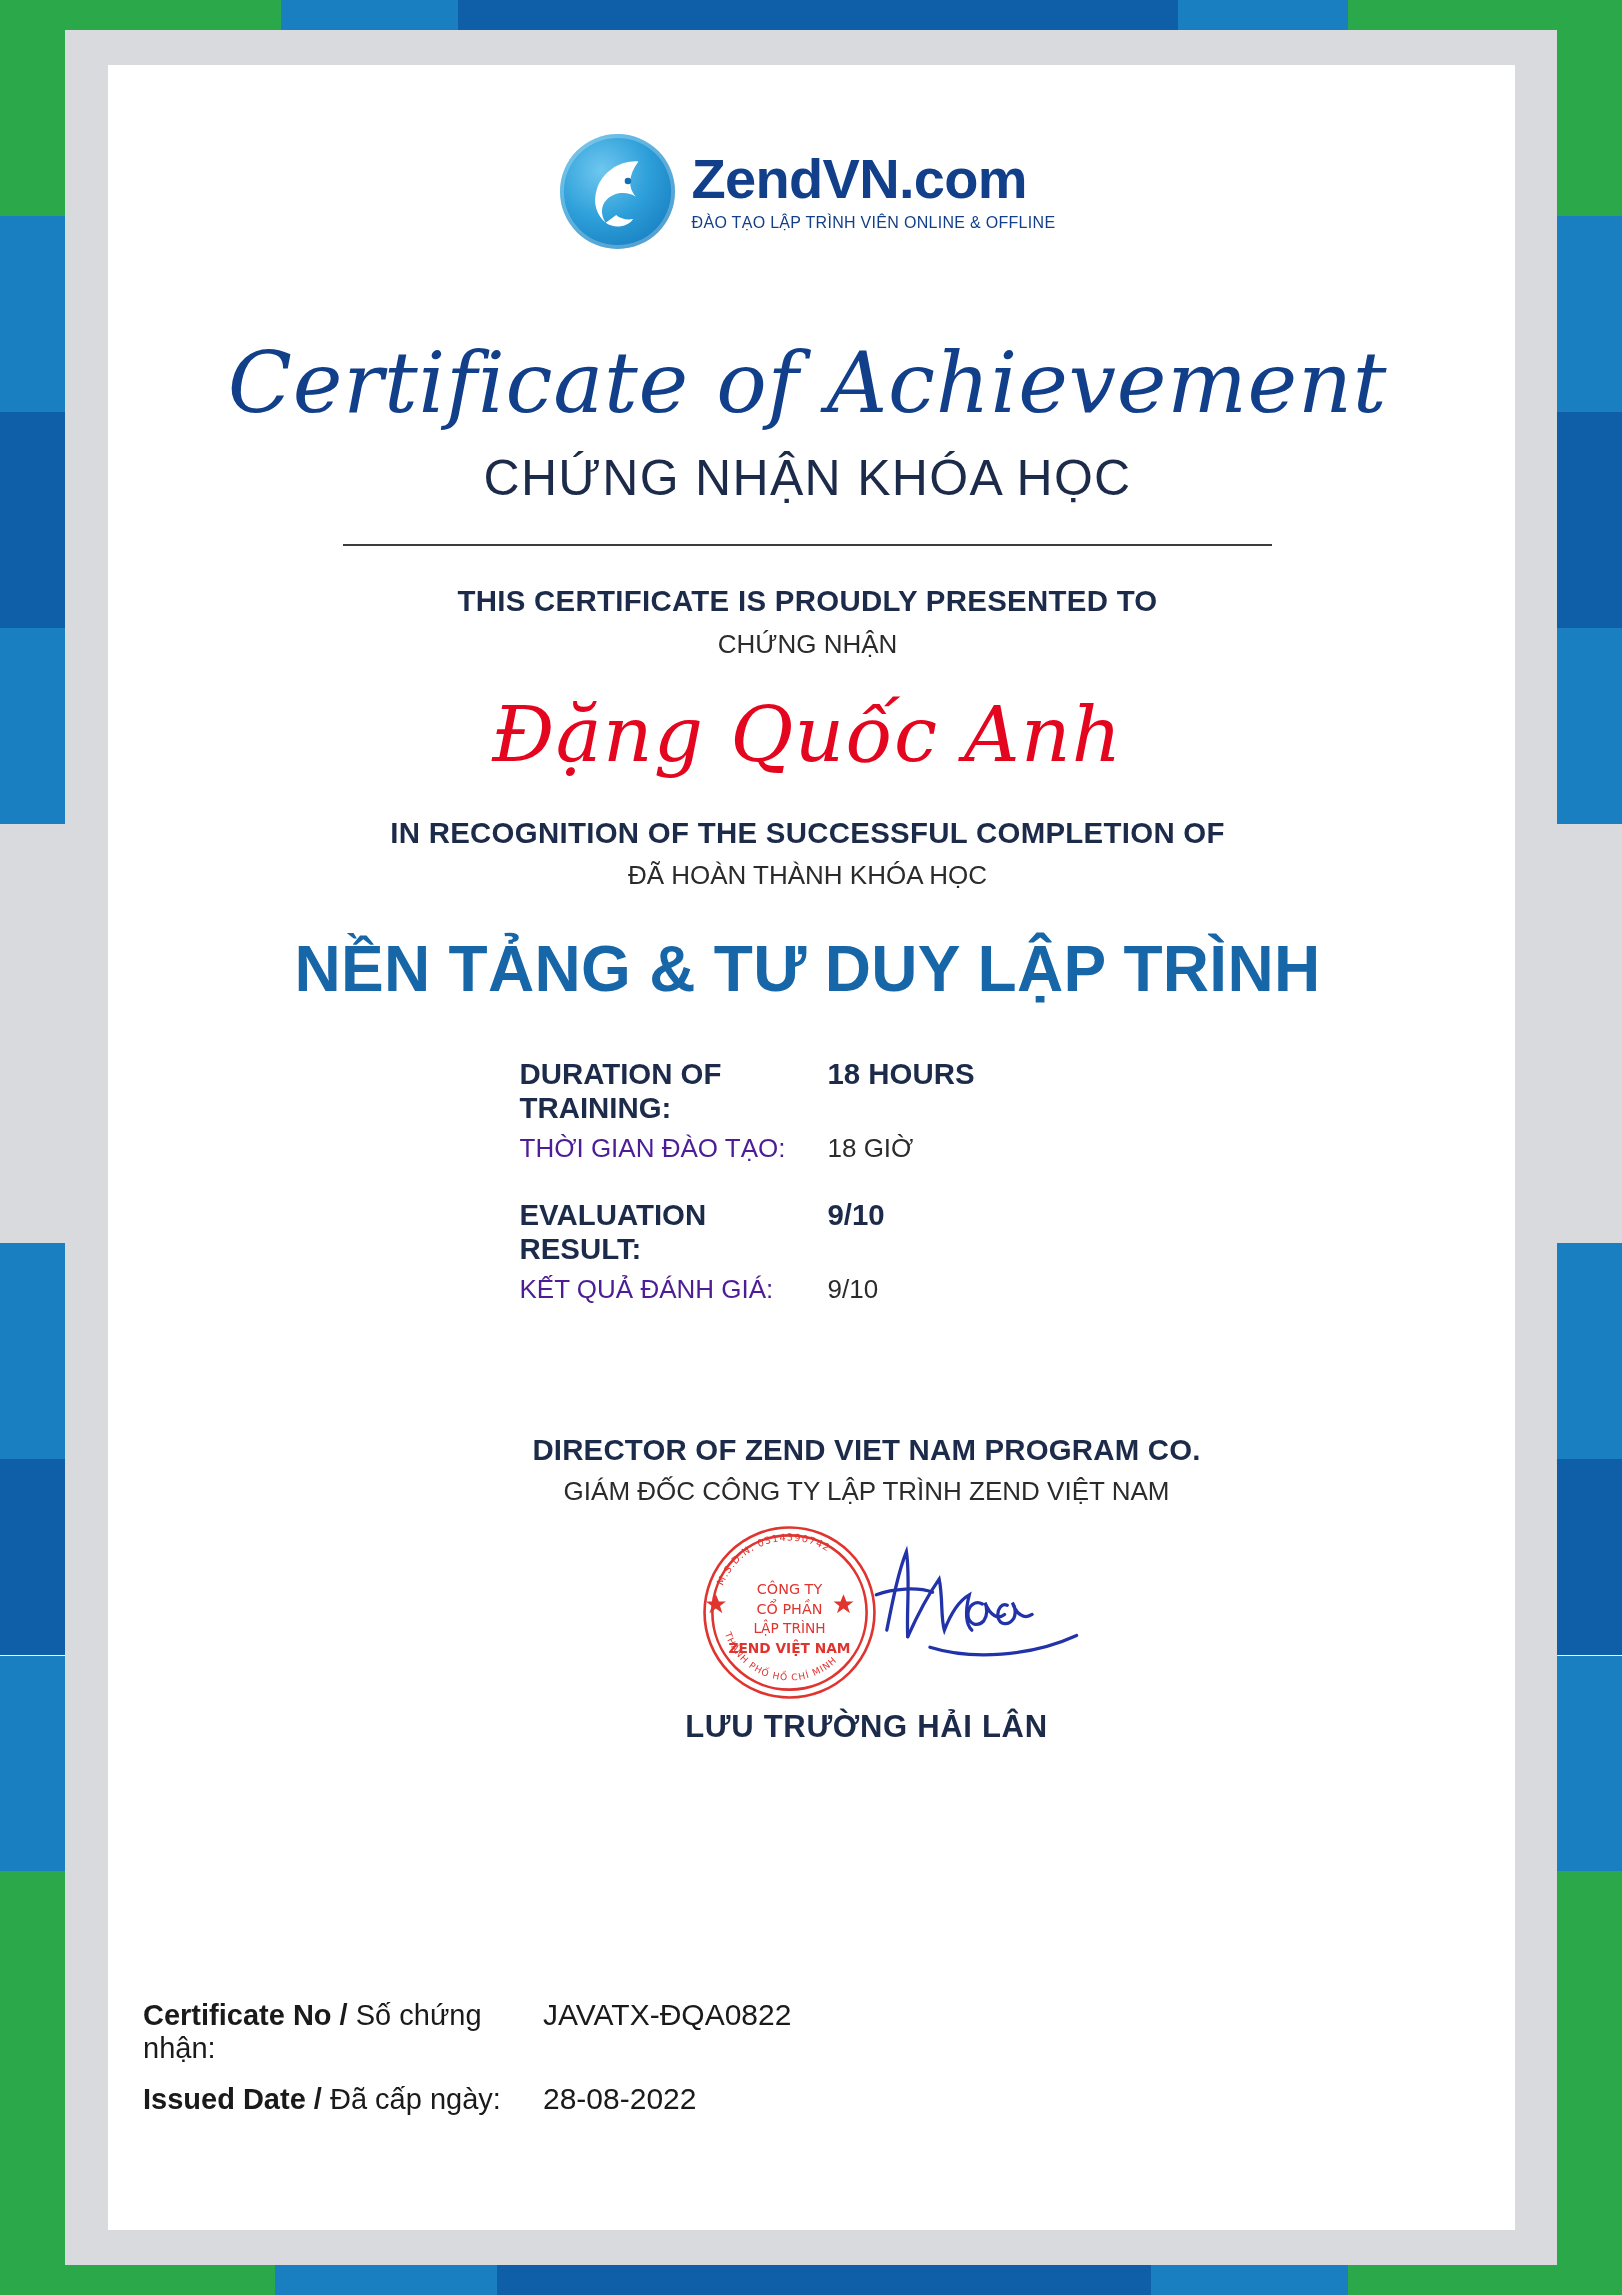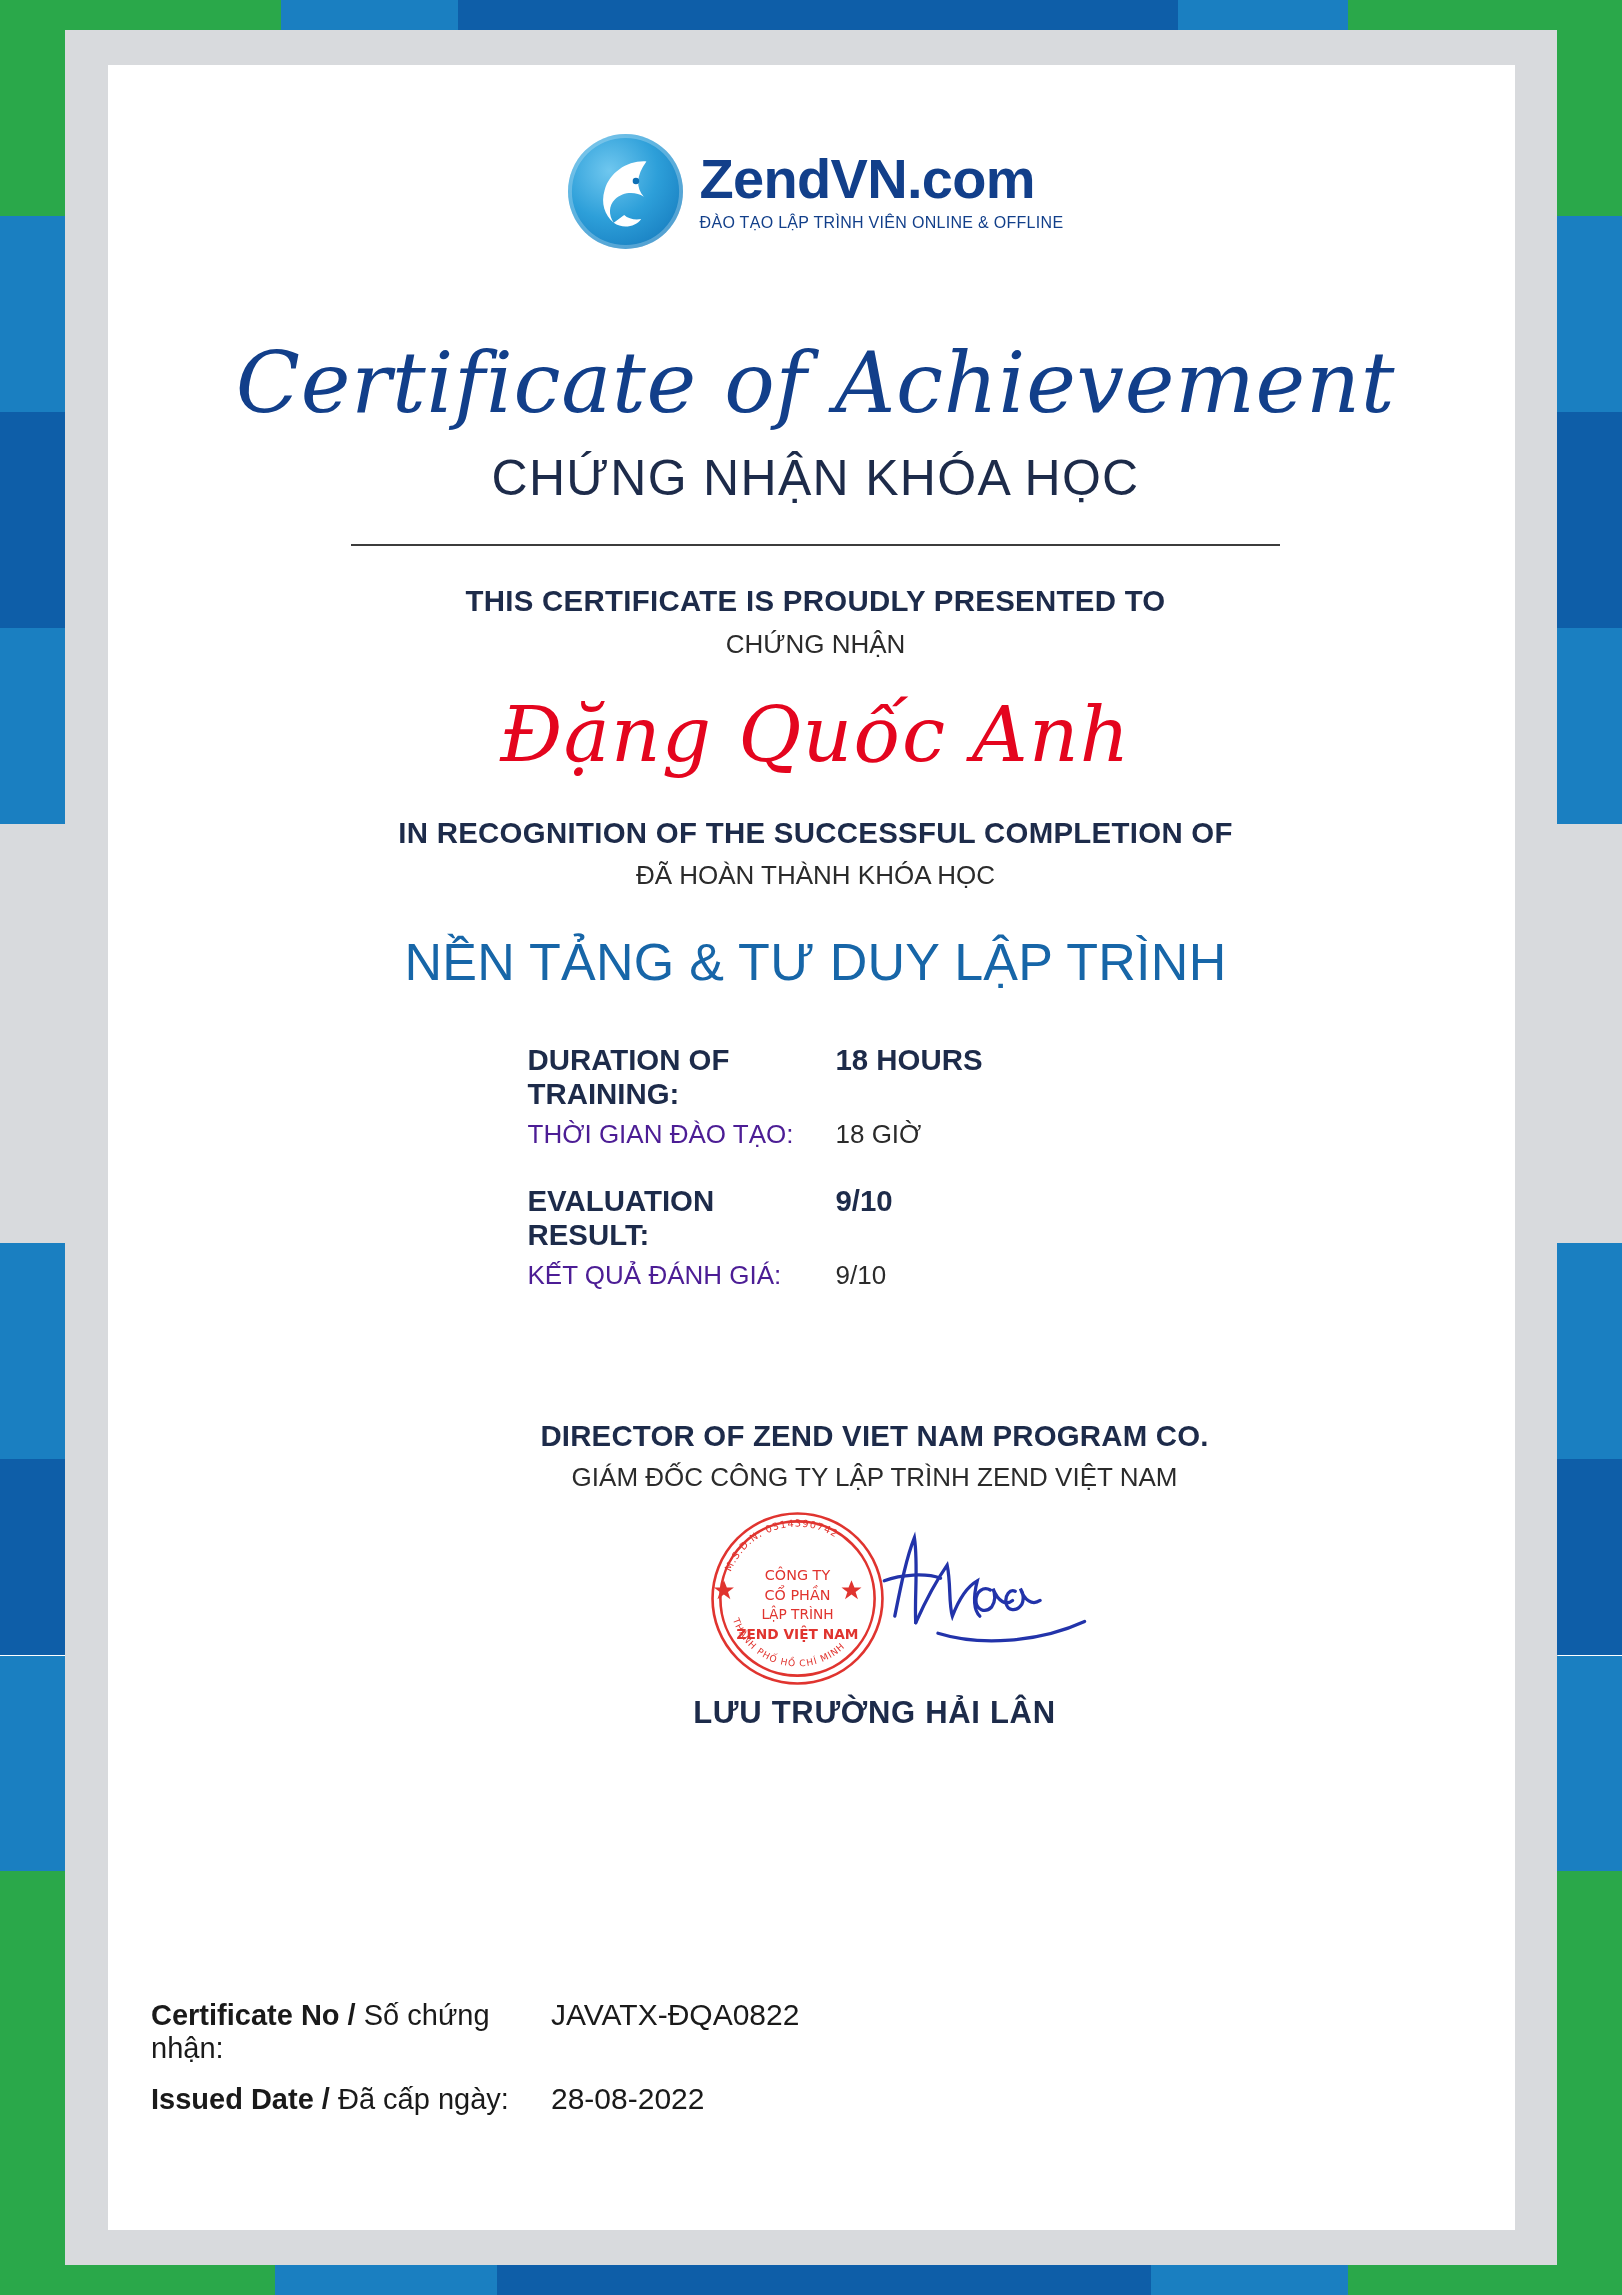--- a/index.html
+++ b/index.html
@@ -49,21 +49,21 @@
     top: 65px;
     width: 1407px;
     height: 2165px;
     background: #ffffff;
     z-index: 6;
   }
 
   
   .content {
     position: absolute;
-    left: 112px;
+    left: 104px;
     top: 65px;
     width: 1407px;
     height: 2165px;
     z-index: 10;
     text-align: center;
   }
 
   
   .logo-row {
     margin-top: 69px;
@@ -153,22 +153,22 @@
     letter-spacing: 0.3px;
     margin-top: 37px;
   }
   .recognition-vi {
     font-size: 26px;
     color: #2b2b2b;
     margin-top: 10.5px;
   }
 
   .course-name {
-    font-size: 52px;
-    font-weight: normal;
+    font-size: 64px;
+    font-weight: bold;
     color: #1766a8;
     margin-top: 41px;
     letter-spacing: 0.3px;
   }
 
   
   .details {
     margin: 51px auto 0;
     width: 576px;
     text-align: left;

